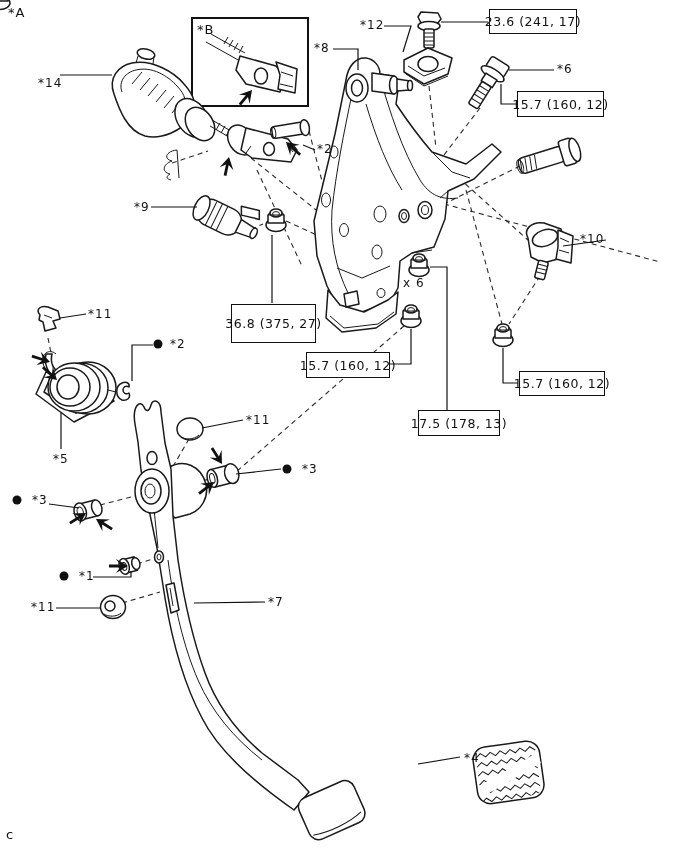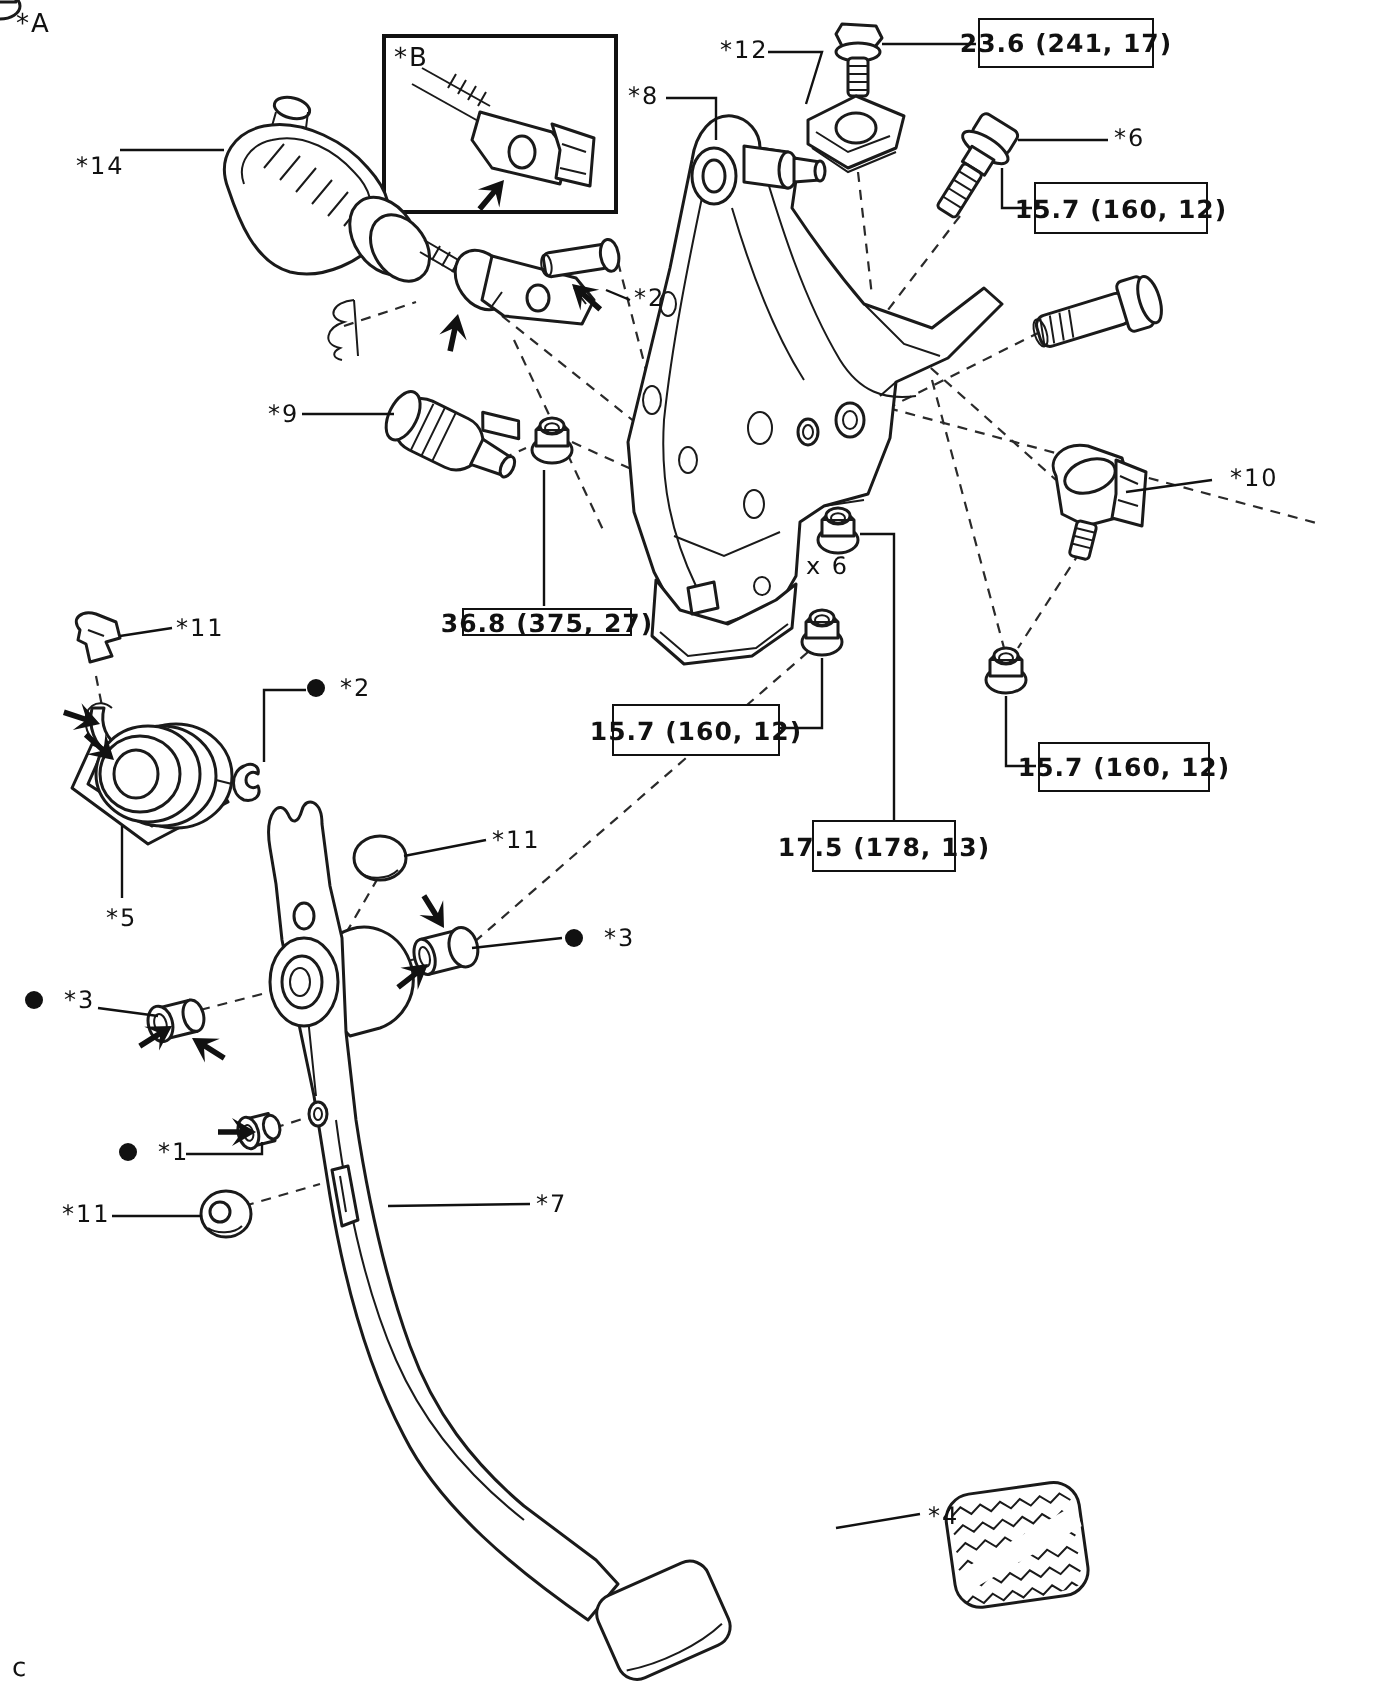--- a/index.html
+++ b/index.html
@@ -10,21 +10,21 @@
   .art{position:absolute;left:0;top:0;}
   .lbl{
     position:absolute;font-size:12px;letter-spacing:1px;color:#111;
     white-space:nowrap;line-height:14px;
   }
   .corner{font-size:13px;}
   .spec{
     position:absolute;border:1.6px solid #111;background:#fff;
     font-size:12.5px;letter-spacing:0.5px;text-align:center;
     display:flex;align-items:center;justify-content:center;
-    white-space:nowrap;padding:0 4px;box-sizing:border-box;font-weight:bold;
+    white-space:nowrap;padding:0 4px;box-sizing:border-box;
   }
   svg .part{fill:#ffffff;stroke:#1a1a1a;stroke-width:1.5;stroke-linejoin:round;}
   svg .thin{fill:none;stroke:#1a1a1a;stroke-width:1;}
   svg .dash{fill:none;stroke:#2a2a2a;stroke-width:1.1;stroke-dasharray:5 4;}
   svg .lead{fill:none;stroke:#111;stroke-width:1.2;}
   svg .arrow{fill:#111;stroke:none;}
 </style>
 </head>
 <body>
 
@@ -333,33 +333,33 @@
 <div class="lbl corner" style="left:8px;top:6px">*A</div>
 <div class="lbl corner" style="left:197px;top:23px">*B</div>
 <div class="lbl corner" style="left:6px;top:828px">c</div>
 
 <div class="lbl" style="left:38px;top:76px">*14</div>
 <div class="lbl" style="left:314px;top:41px">*8</div>
 <div class="lbl" style="left:360px;top:18px">*12</div>
 <div class="lbl" style="left:557px;top:62px">*6</div>
 <div class="lbl" style="left:317px;top:142px">*2</div>
 <div class="lbl" style="left:134px;top:200px">*9</div>
-<div class="lbl" style="left:615px;top:232px">*10</div>
+<div class="lbl" style="left:580px;top:232px">*10</div>
 <div class="lbl" style="left:88px;top:307px">*11</div>
 <div class="lbl" style="left:170px;top:337px">*2</div>
 <div class="lbl" style="left:53px;top:452px">*5</div>
 <div class="lbl" style="left:246px;top:413px">*11</div>
 <div class="lbl" style="left:302px;top:462px">*3</div>
 <div class="lbl" style="left:32px;top:493px">*3</div>
 <div class="lbl" style="left:79px;top:569px">*1</div>
 <div class="lbl" style="left:31px;top:600px">*11</div>
 <div class="lbl" style="left:268px;top:595px">*7</div>
 <div class="lbl" style="left:464px;top:751px">*4</div>
 <div class="lbl" style="left:403px;top:276px">x 6</div>
 
 <div class="spec" style="left:489px;top:9px;width:88px;height:25px">23.6 (241, 17)</div>
 <div class="spec" style="left:517px;top:91px;width:87px;height:26px">15.7 (160, 12)</div>
-<div class="spec" style="left:231px;top:304px;width:85px;height:14px">36.8 (375, 27)</div>
+<div class="spec" style="left:231px;top:304px;width:85px;height:39px">36.8 (375, 27)</div>
 <div class="spec" style="left:306px;top:352px;width:84px;height:26px">15.7 (160, 12)</div>
 <div class="spec" style="left:519px;top:371px;width:86px;height:25px">15.7 (160, 12)</div>
-<div class="spec" style="left:406px;top:410px;width:72px;height:26px">17.5 (178, 13)</div>
+<div class="spec" style="left:418px;top:410px;width:82px;height:26px">17.5 (178, 13)</div>
 
 </div>
 
 </body></html>

